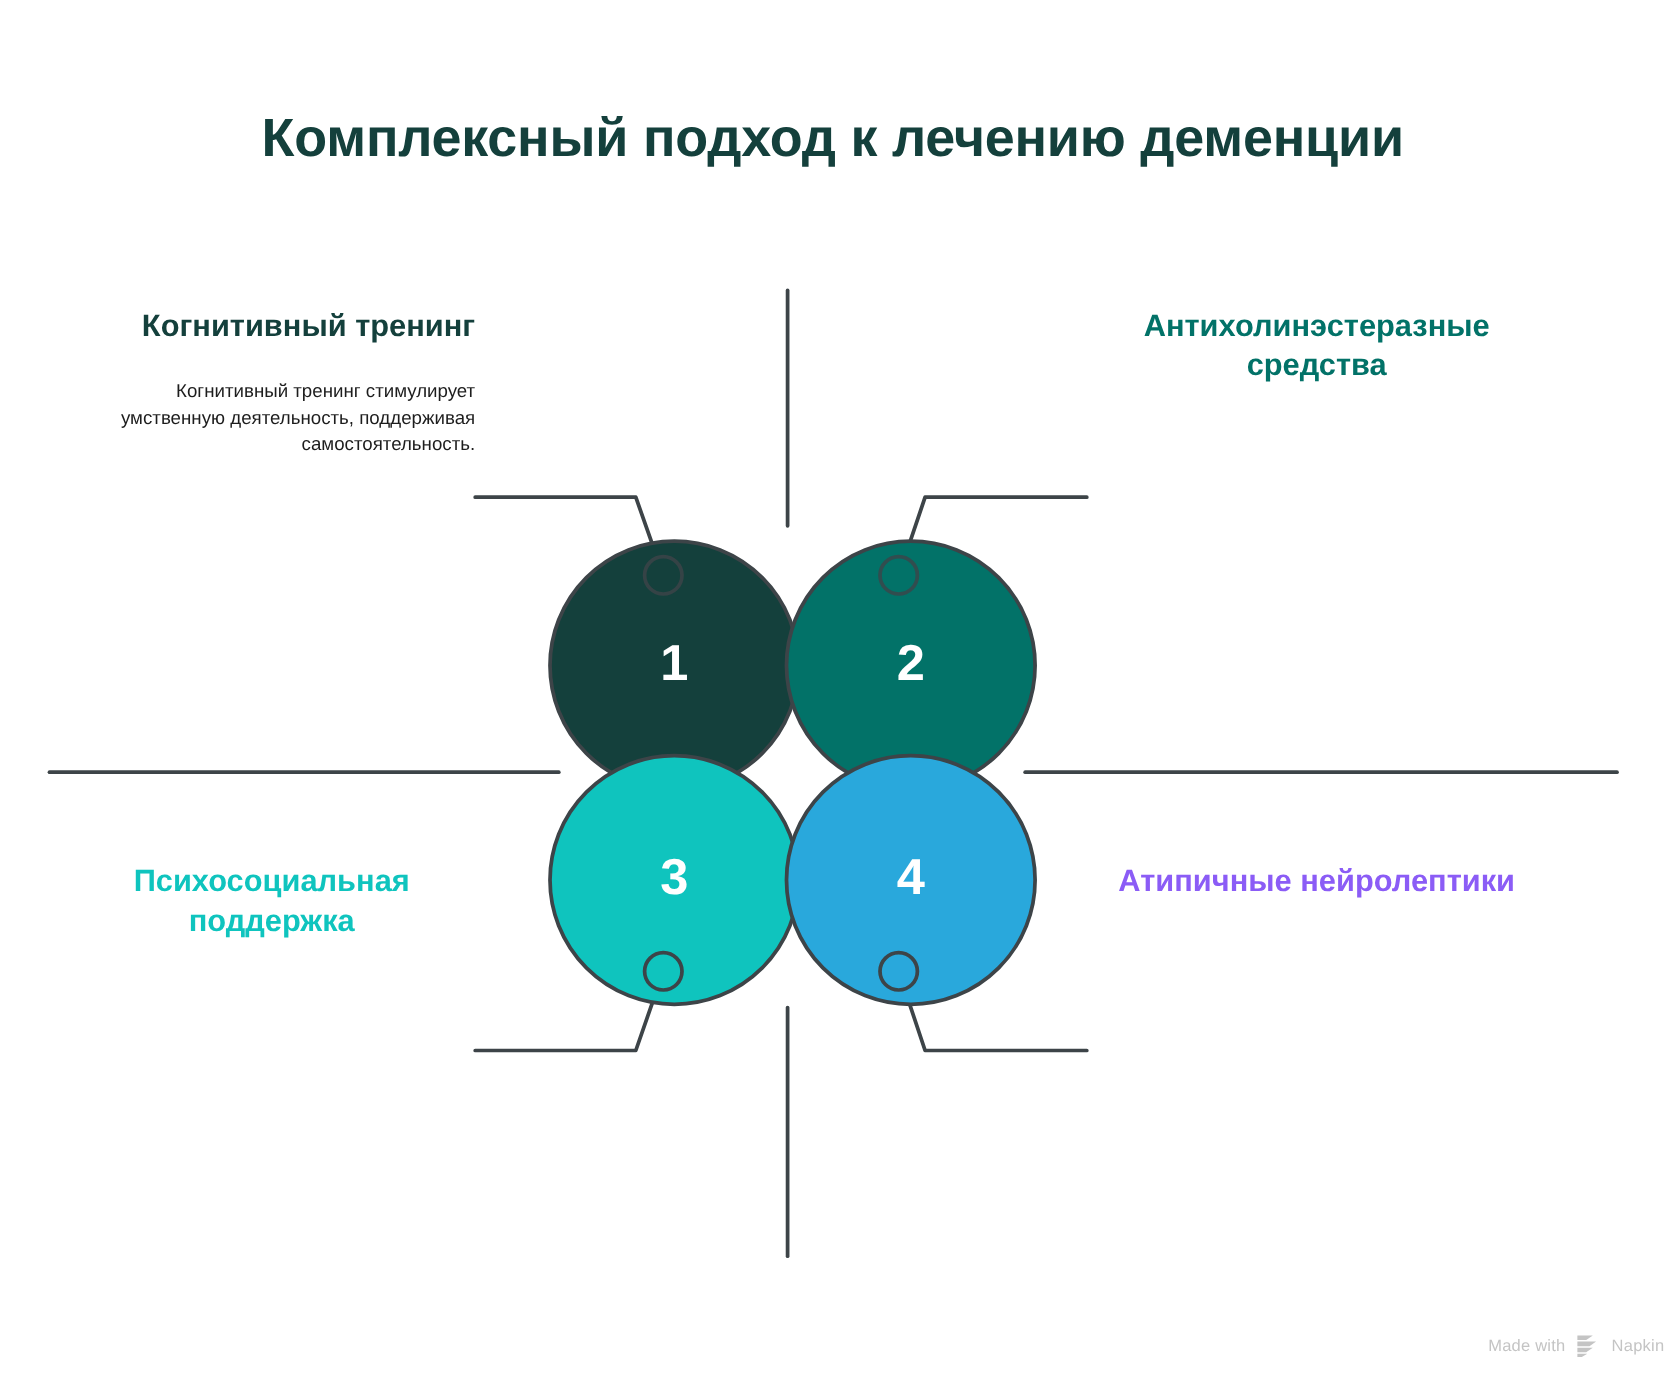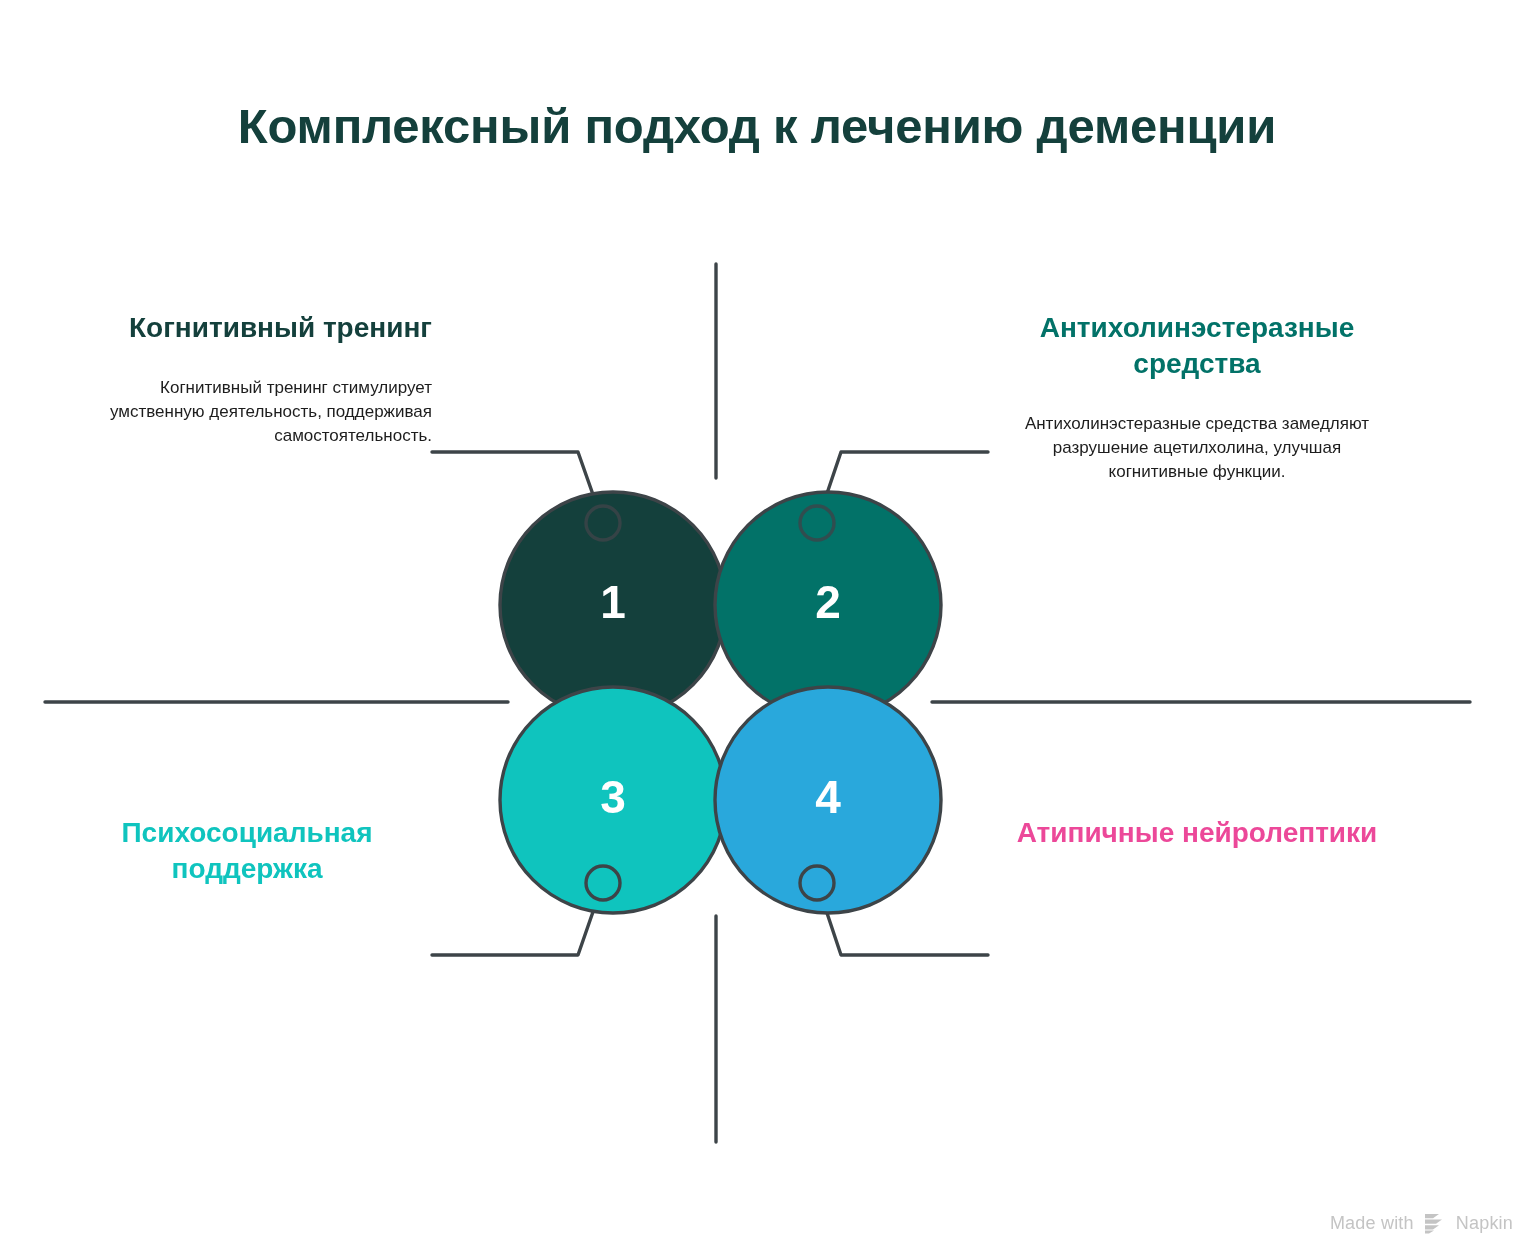--- a/index.html
+++ b/index.html
@@ -30,21 +30,20 @@
     font-weight: bold;
     color: #14403C;
     letter-spacing: -0.2px;
     line-height: 1.15;
   }
 
   
   .quad {
     position: absolute;
     width: 370px;
-    margin-top: 32px;
   }
   .quad-heading {
     font-size: 28px;
     font-weight: bold;
     line-height: 1.28;
     margin: 0 0 30px 0;
   }
   .quad-body {
     font-size: 17px;
     line-height: 1.42;
@@ -80,21 +79,21 @@
 
   
   #watermark {
     position: absolute;
     right: 42px;
     bottom: 22px;
     display: flex;
     align-items: center;
     gap: 9px;
     color: #c4c4c4;
-    font-size: 18px;
+    font-size: 15px;
     letter-spacing: 0.2px;
   }
   #watermark .wm-logo {
     display: inline-block;
     line-height: 0;
   }
 </style>
 </head>
 <body>
 
@@ -102,29 +101,28 @@
 
   <div id="page-title">Комплексный подход к лечению деменции</div>
 
   <div class="quad" id="quad-1">
     <div class="quad-heading" style="color:#14403C">Когнитивный тренинг</div>
     <div class="quad-body">Когнитивный тренинг стимулирует умственную деятельность, поддерживая самостоятельность.</div>
   </div>
 
   <div class="quad" id="quad-2">
     <div class="quad-heading" style="color:#027268">Антихолинэстеразные средства</div>
-    <div class="quad-body">Антихолинэстеразные средства замедляют разрушение ацетилхолина, улучшая когнитивные функции.</div>
   </div>
 
   <div class="quad" id="quad-3">
     <div class="quad-heading" style="color:#0FC4BE">Психосоциальная поддержка</div>
   </div>
 
   <div class="quad" id="quad-4">
-    <div class="quad-heading" style="color:#ec4899">Атипичные нейролептики</div>
+    <div class="quad-heading" style="color:#8b5cf6">Атипичные нейролептики</div>
   </div>
 
   <svg id="diagram-svg" viewBox="0 0 1514 1256">
 
     <line x1="45" y1="702" x2="508" y2="702" stroke="#3d4448" stroke-width="3.4" stroke-linecap="round"></line>
     <line x1="932" y1="702" x2="1470" y2="702" stroke="#3d4448" stroke-width="3.4" stroke-linecap="round"></line>
     <line x1="716" y1="264" x2="716" y2="478" stroke="#3d4448" stroke-width="3.4" stroke-linecap="round"></line>
     <line x1="716" y1="916" x2="716" y2="1142" stroke="#3d4448" stroke-width="3.4" stroke-linecap="round"></line>
 
     <g fill="none" stroke="#3d4448" stroke-width="3.4" stroke-linecap="round" stroke-linejoin="round">

